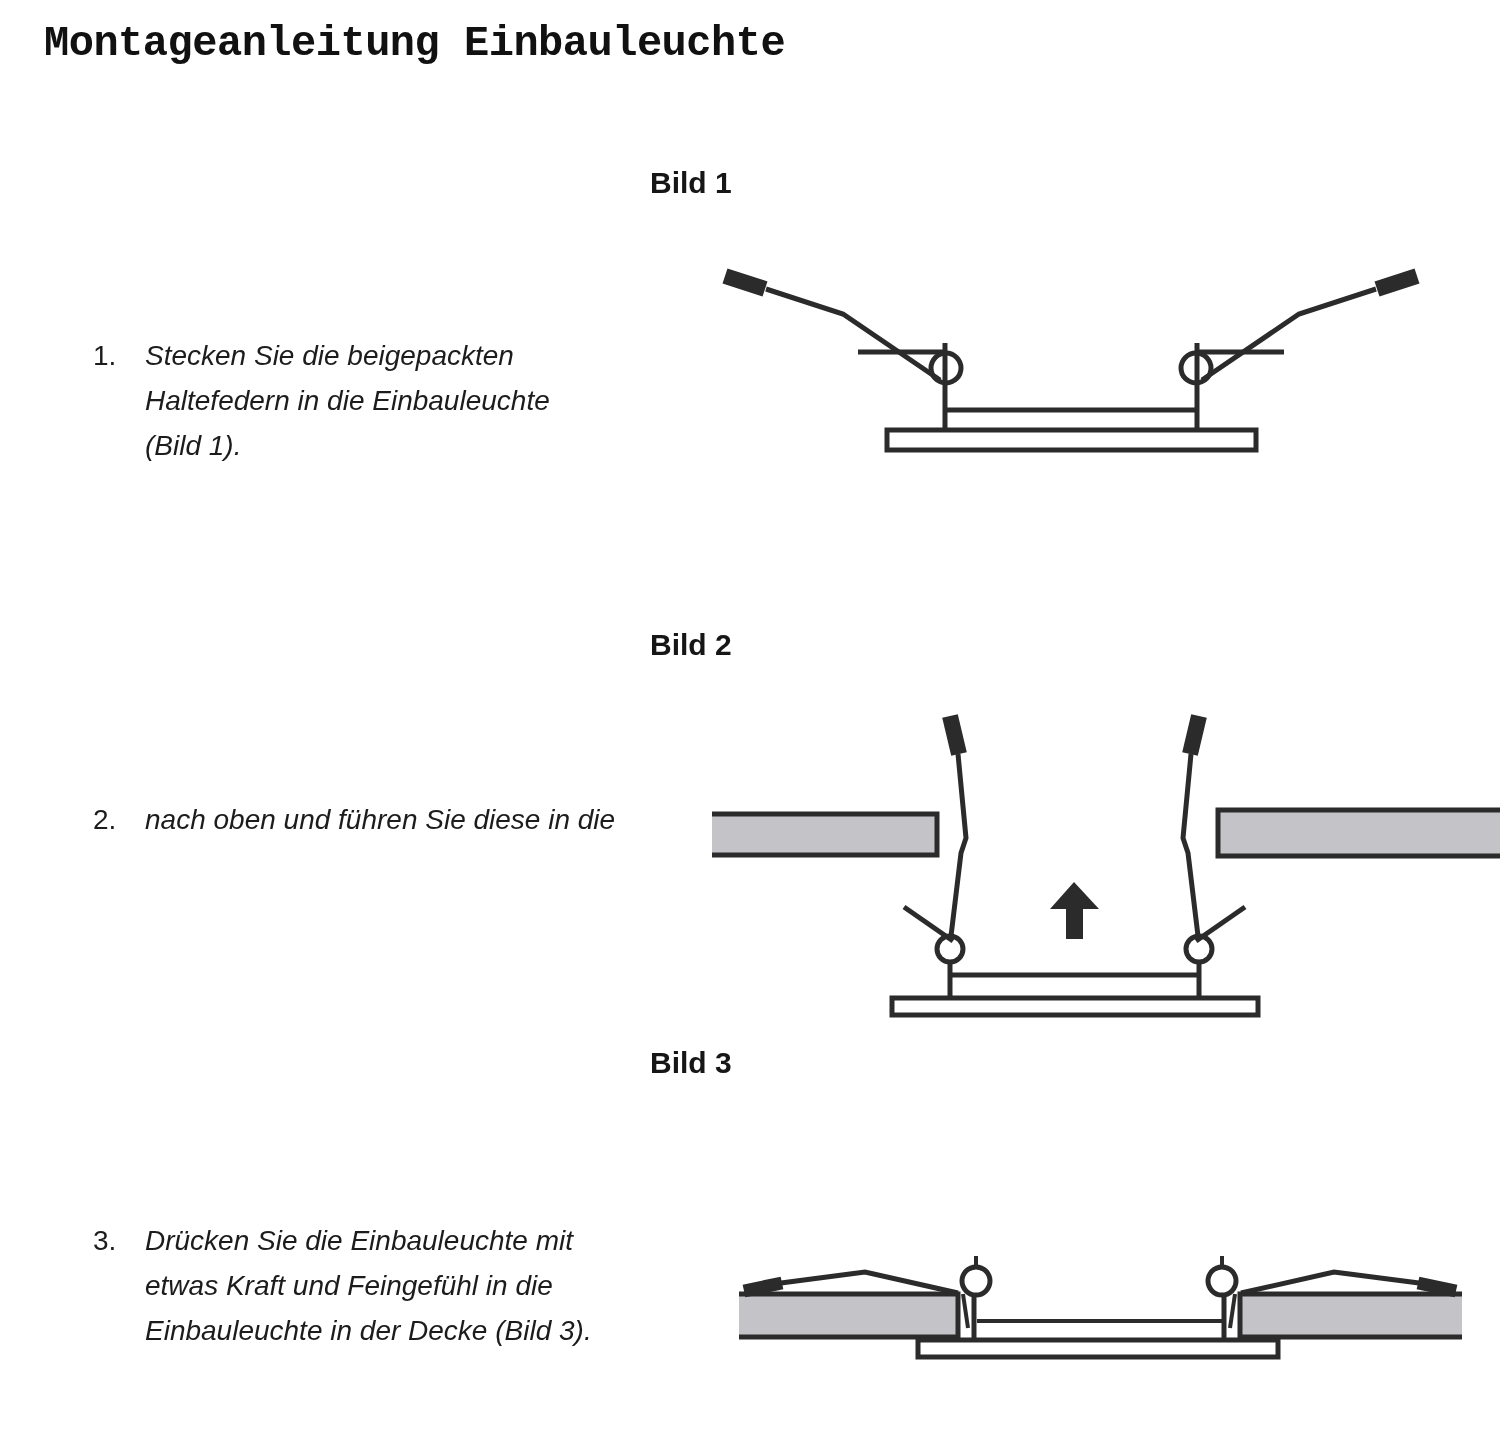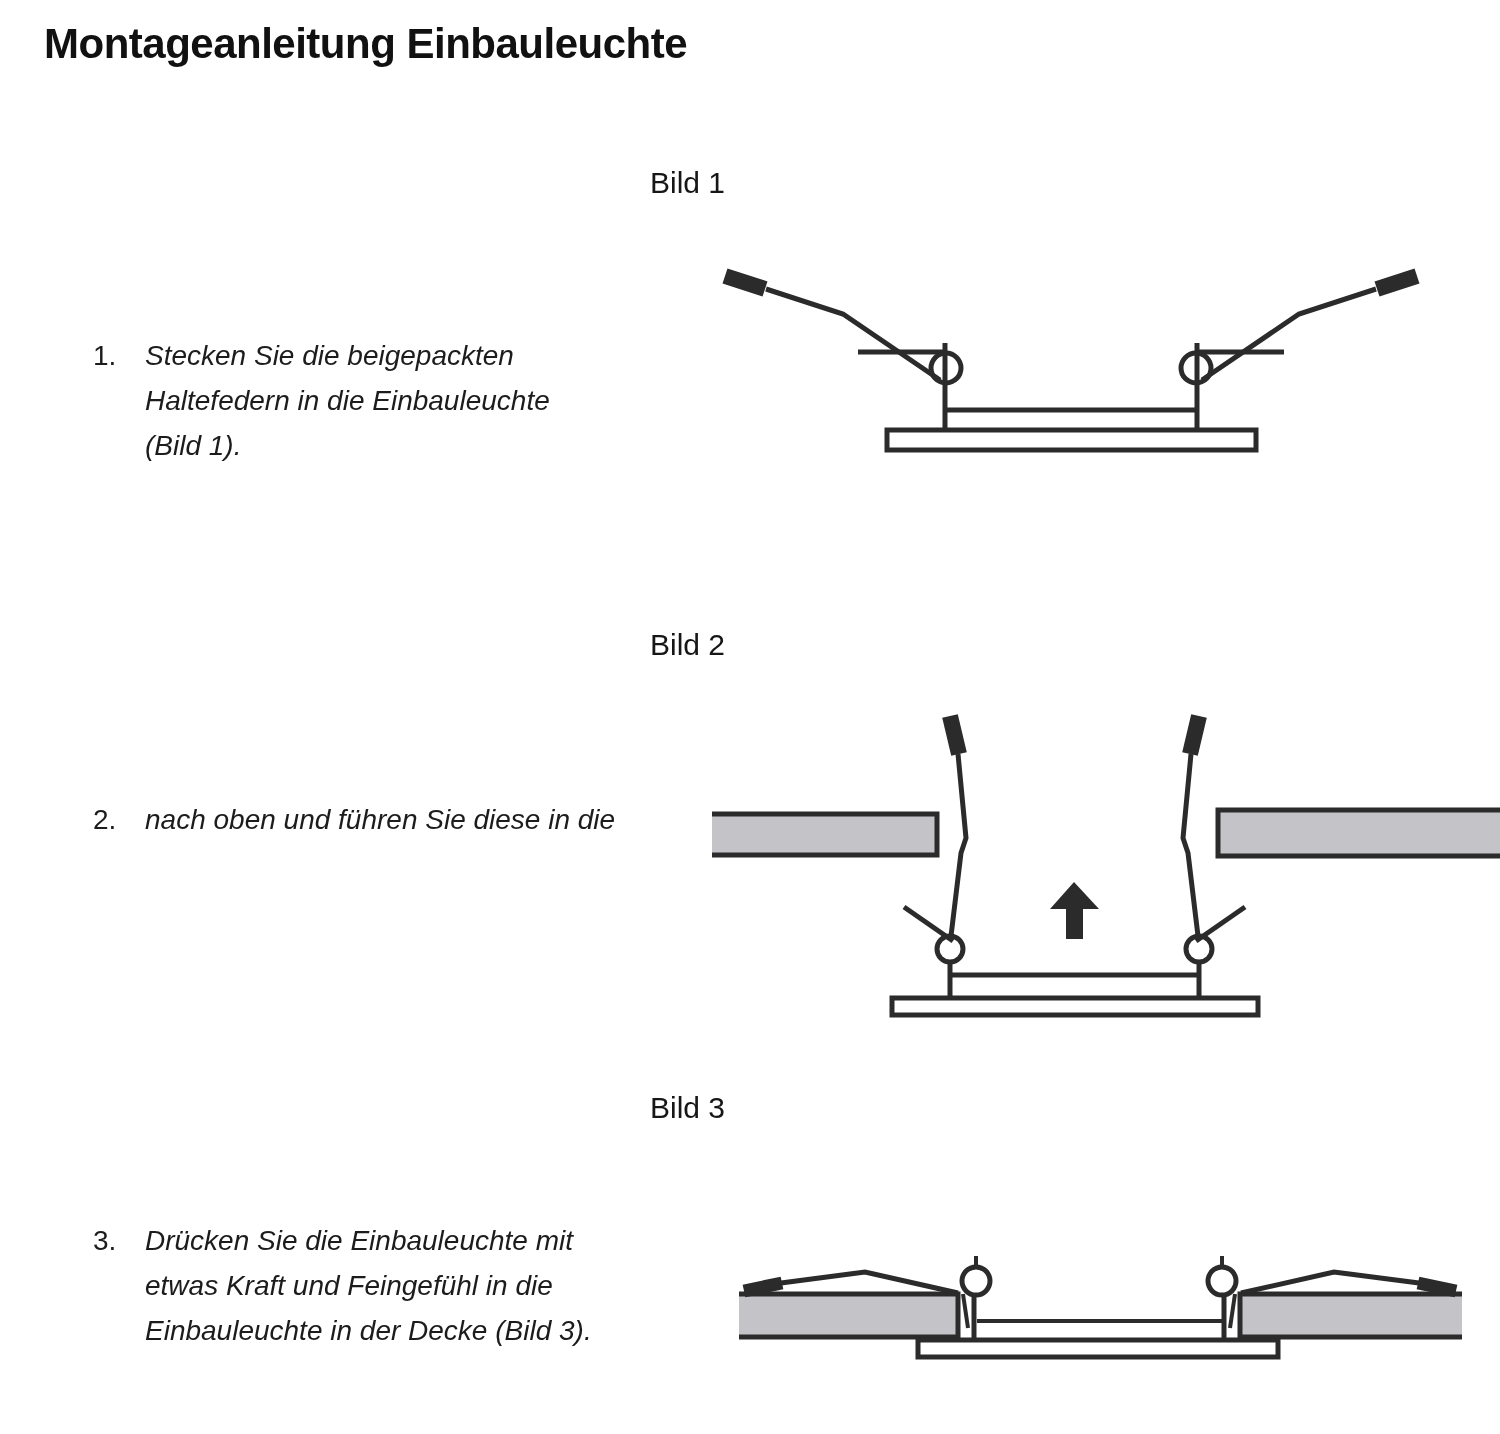--- a/index.html
+++ b/index.html
@@ -8,28 +8,29 @@
     background:#ffffff;
     position:relative;
     overflow:hidden;
     font-family:"Liberation Sans", sans-serif;
     color:#1f1f1f;
   }
   .page-title{
     position:absolute;left:44px;top:20px;
     font-size:42px;font-weight:bold;color:#111;
     letter-spacing:-0.5px;
+    font-family:Liberation Mono, monospace;
   }
   .fig-label{
     position:absolute;left:650px;
-    font-size:30px;font-weight:normal;color:#161616;
+    font-size:30px;font-weight:bold;color:#161616;
   }
   .fig-label.l1{top:166px;}
   .fig-label.l2{top:628px;}
-  .fig-label.l3{top:1091px;}
+  .fig-label.l3{top:1046px;}
   .step{
     position:absolute;left:93px;
     display:flex;align-items:flex-start;
     font-size:28px;line-height:45px;color:#1c1c1c;
   }
   .step.s1{top:333px;}
   .step.s2{top:797px;}
   .step.s3{top:1218px;}
   .step-number{width:52px;flex:0 0 52px;}
   .step-lines{white-space:nowrap;font-style:italic;}

